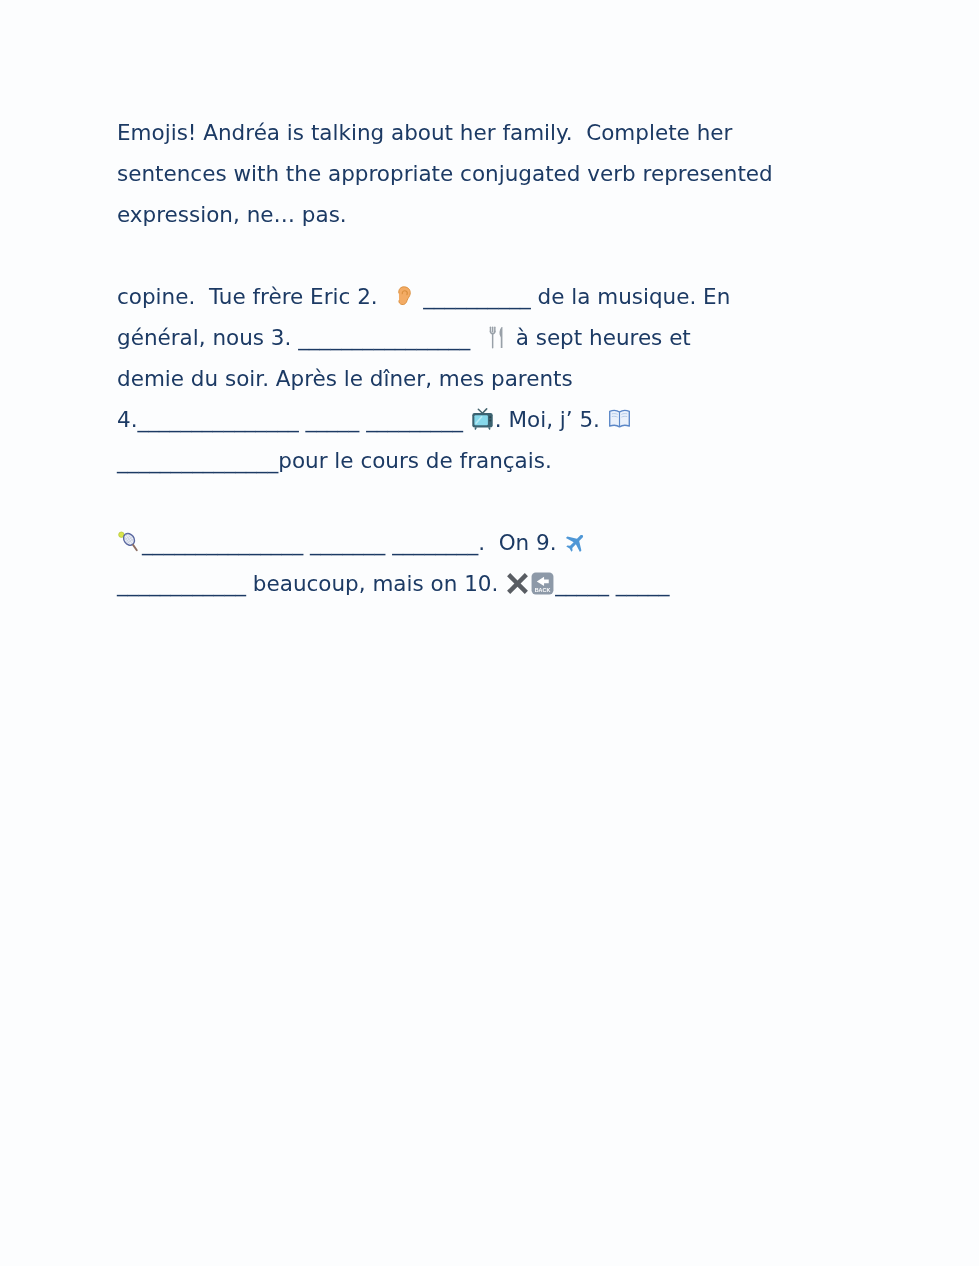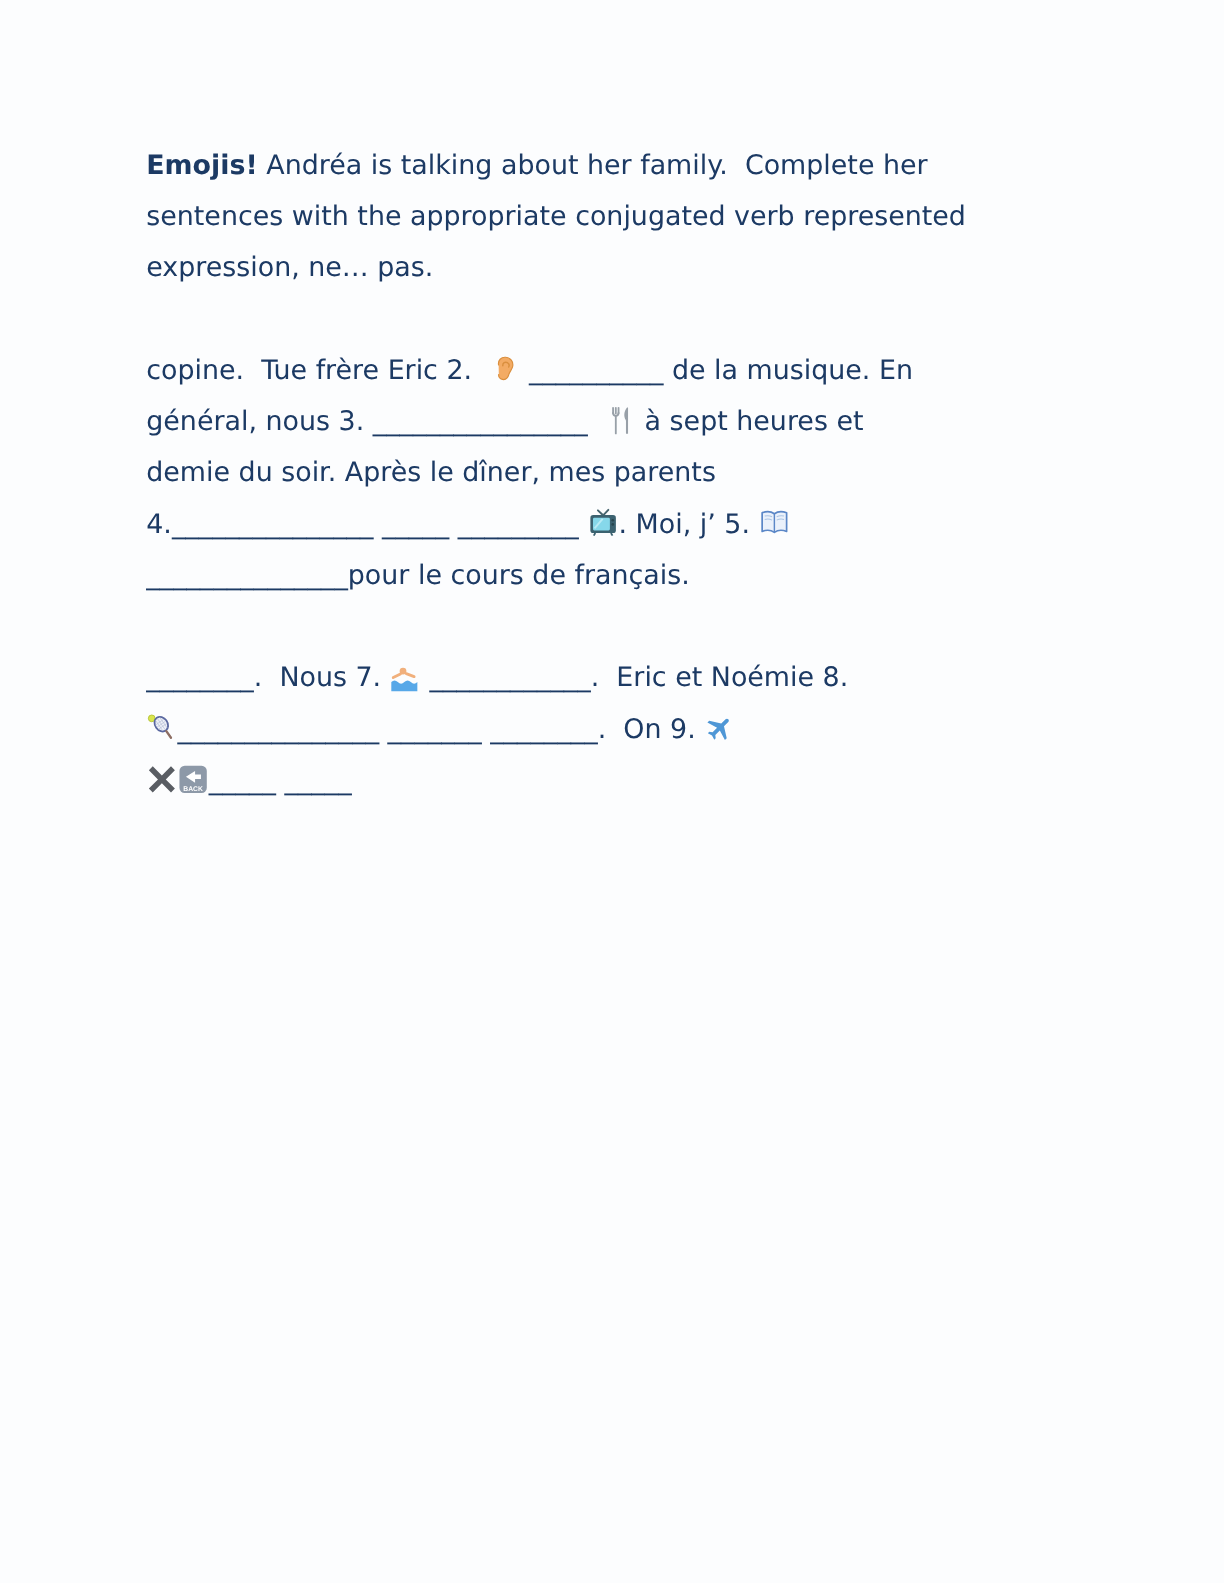--- a/index.html
+++ b/index.html
@@ -20,21 +20,21 @@
   .para {
     margin: 0 0 41px 0;
     font-size: 21.5px;
   }
   .line {
     display: block;
     white-space: pre;
     line-height: 41px;
   }
   .lead {
-    font-weight: bold;
+    font-weight: normal;
     margin-top: 45px;
   }
   .emj {
     display: inline-block;
     width: 25px;
     height: 25px;
     vertical-align: -5px;
   }
   .emj svg { width: 100%; height: 100%; display: block; }
   .msp { margin-left: 8px; }
@@ -76,39 +76,33 @@
             <path d="M6 19.6 l-1.2 2 M18 19.6 l1.2 2" stroke="#3b6270" stroke-width="1.4"></path>
           </svg></span><span>. Moi, j’ 5. </span><span class="emj"><svg viewBox="0 0 24 24">
             <path d="M12 4.8 C9.6 3.1 5.6 2.9 2.6 4.1 V18.4 C5.6 17.2 9.6 17.4 12 19.1 C14.4 17.4 18.4 17.2 21.4 18.4 V4.1 C18.4 2.9 14.4 3.1 12 4.8 Z" fill="#eaf1fb" stroke="#5b87c7" stroke-width="1.3" stroke-linejoin="round"></path>
             <path d="M12 4.8 V19.1" stroke="#5b87c7" stroke-width="1.1"></path>
             <path d="M4.6 6.6 C6.6 6.1 8.6 6.3 10.2 7.1 M4.6 9.2 C6.6 8.7 8.6 8.9 10.2 9.7 M13.8 7.1 C15.4 6.3 17.4 6.1 19.4 6.6 M13.8 9.7 C15.4 8.9 17.4 8.7 19.4 9.2" stroke="#aac4e4" stroke-width="0.8" fill="none"></path>
           </svg></span></span>
     <span class="line"><span>_______________pour le cours de français.</span></span>
   </p>
 
   <p class="para">
-    <span class="line"><span>________.  Nous 7. </span><span class="emj"><svg viewBox="0 0 24 24">
-            <circle cx="10" cy="7.5" r="2.6" fill="#f1b07c"></circle>
-            <path d="M2.5 12.5 L8 9.8" stroke="#f1b07c" stroke-width="2.2" stroke-linecap="round"></path>
-            <path d="M12.5 9.5 L18.5 11.8" stroke="#f1b07c" stroke-width="2.2" stroke-linecap="round"></path>
-            <path d="M1 16 q2.5 -2.6 5 0 q2.5 2.6 5 0 q2.5 -2.6 5 0 q2.5 2.6 5 0 V23 H1 Z" fill="#57a8e8"></path>
-          </svg></span><span> ____________.  Eric et Noémie 8.</span></span>
     <span class="line"><span class="emj"><svg viewBox="0 0 24 24">
             <circle cx="4.2" cy="4.5" r="2.6" fill="#d9e54e" stroke="#aebd2a" stroke-width="0.6"></circle>
             <g transform="rotate(-35 13 11)">
               <ellipse cx="13" cy="8.5" rx="4.8" ry="6" fill="#eef1f8" stroke="#5a68a0" stroke-width="1.4"></ellipse>
               <path d="M9 6.5 h8 M9 8.5 h8 M9 10.5 h8 M11 3.5 v10 M13 3 v11 M15 3.5 v10" stroke="#b9c2d8" stroke-width="0.5"></path>
               <rect x="12.2" y="14.2" width="1.8" height="8" rx="0.9" fill="#8d6e63"></rect>
             </g>
           </svg></span><span>_______________ _______ ________.  On 9. </span><span class="emj"><svg viewBox="0 0 24 24">
             <g transform="rotate(45 12 12)">
               <path d="M21.5 15.5v-2l-8-5V3.8c0-.8-.7-1.5-1.5-1.5s-1.5.7-1.5 1.5v4.7l-8 5v2l8-2.5v4.9l-2 1.6v1.5l3.5-1 3.5 1v-1.5l-2-1.6v-4.9l8 2.5z" fill="#4f97d6"></path>
             </g>
           </svg></span></span>
-    <span class="line"><span class="emj"><svg viewBox="0 0 24 24">
+    <span class="line"><span>____________ beaucoup, mais on 10. </span><span class="emj"><svg viewBox="0 0 24 24">
             <path d="M5 2 L12 9 L19 2 L22 5 L15 12 L22 19 L19 22 L12 15 L5 22 L2 19 L9 12 L2 5 Z" fill="#595d63"></path>
           </svg></span><span class="emj"><svg viewBox="0 0 24 24">
             <rect x="1.5" y="1.5" width="21" height="21" rx="4" fill="#8d99a8"></rect>
             <path d="M13.5 5.5 L6.5 10 L13.5 14.5 V11.8 H18 V8.2 H13.5 Z" fill="#ffffff"></path>
             <text x="12" y="20.6" font-size="5.2" fill="#ffffff" text-anchor="middle" font-family="sans-serif" font-weight="bold">BACK</text>
           </svg></span><span>_____ _____</span></span>
   </p>
 
 </div>
 

